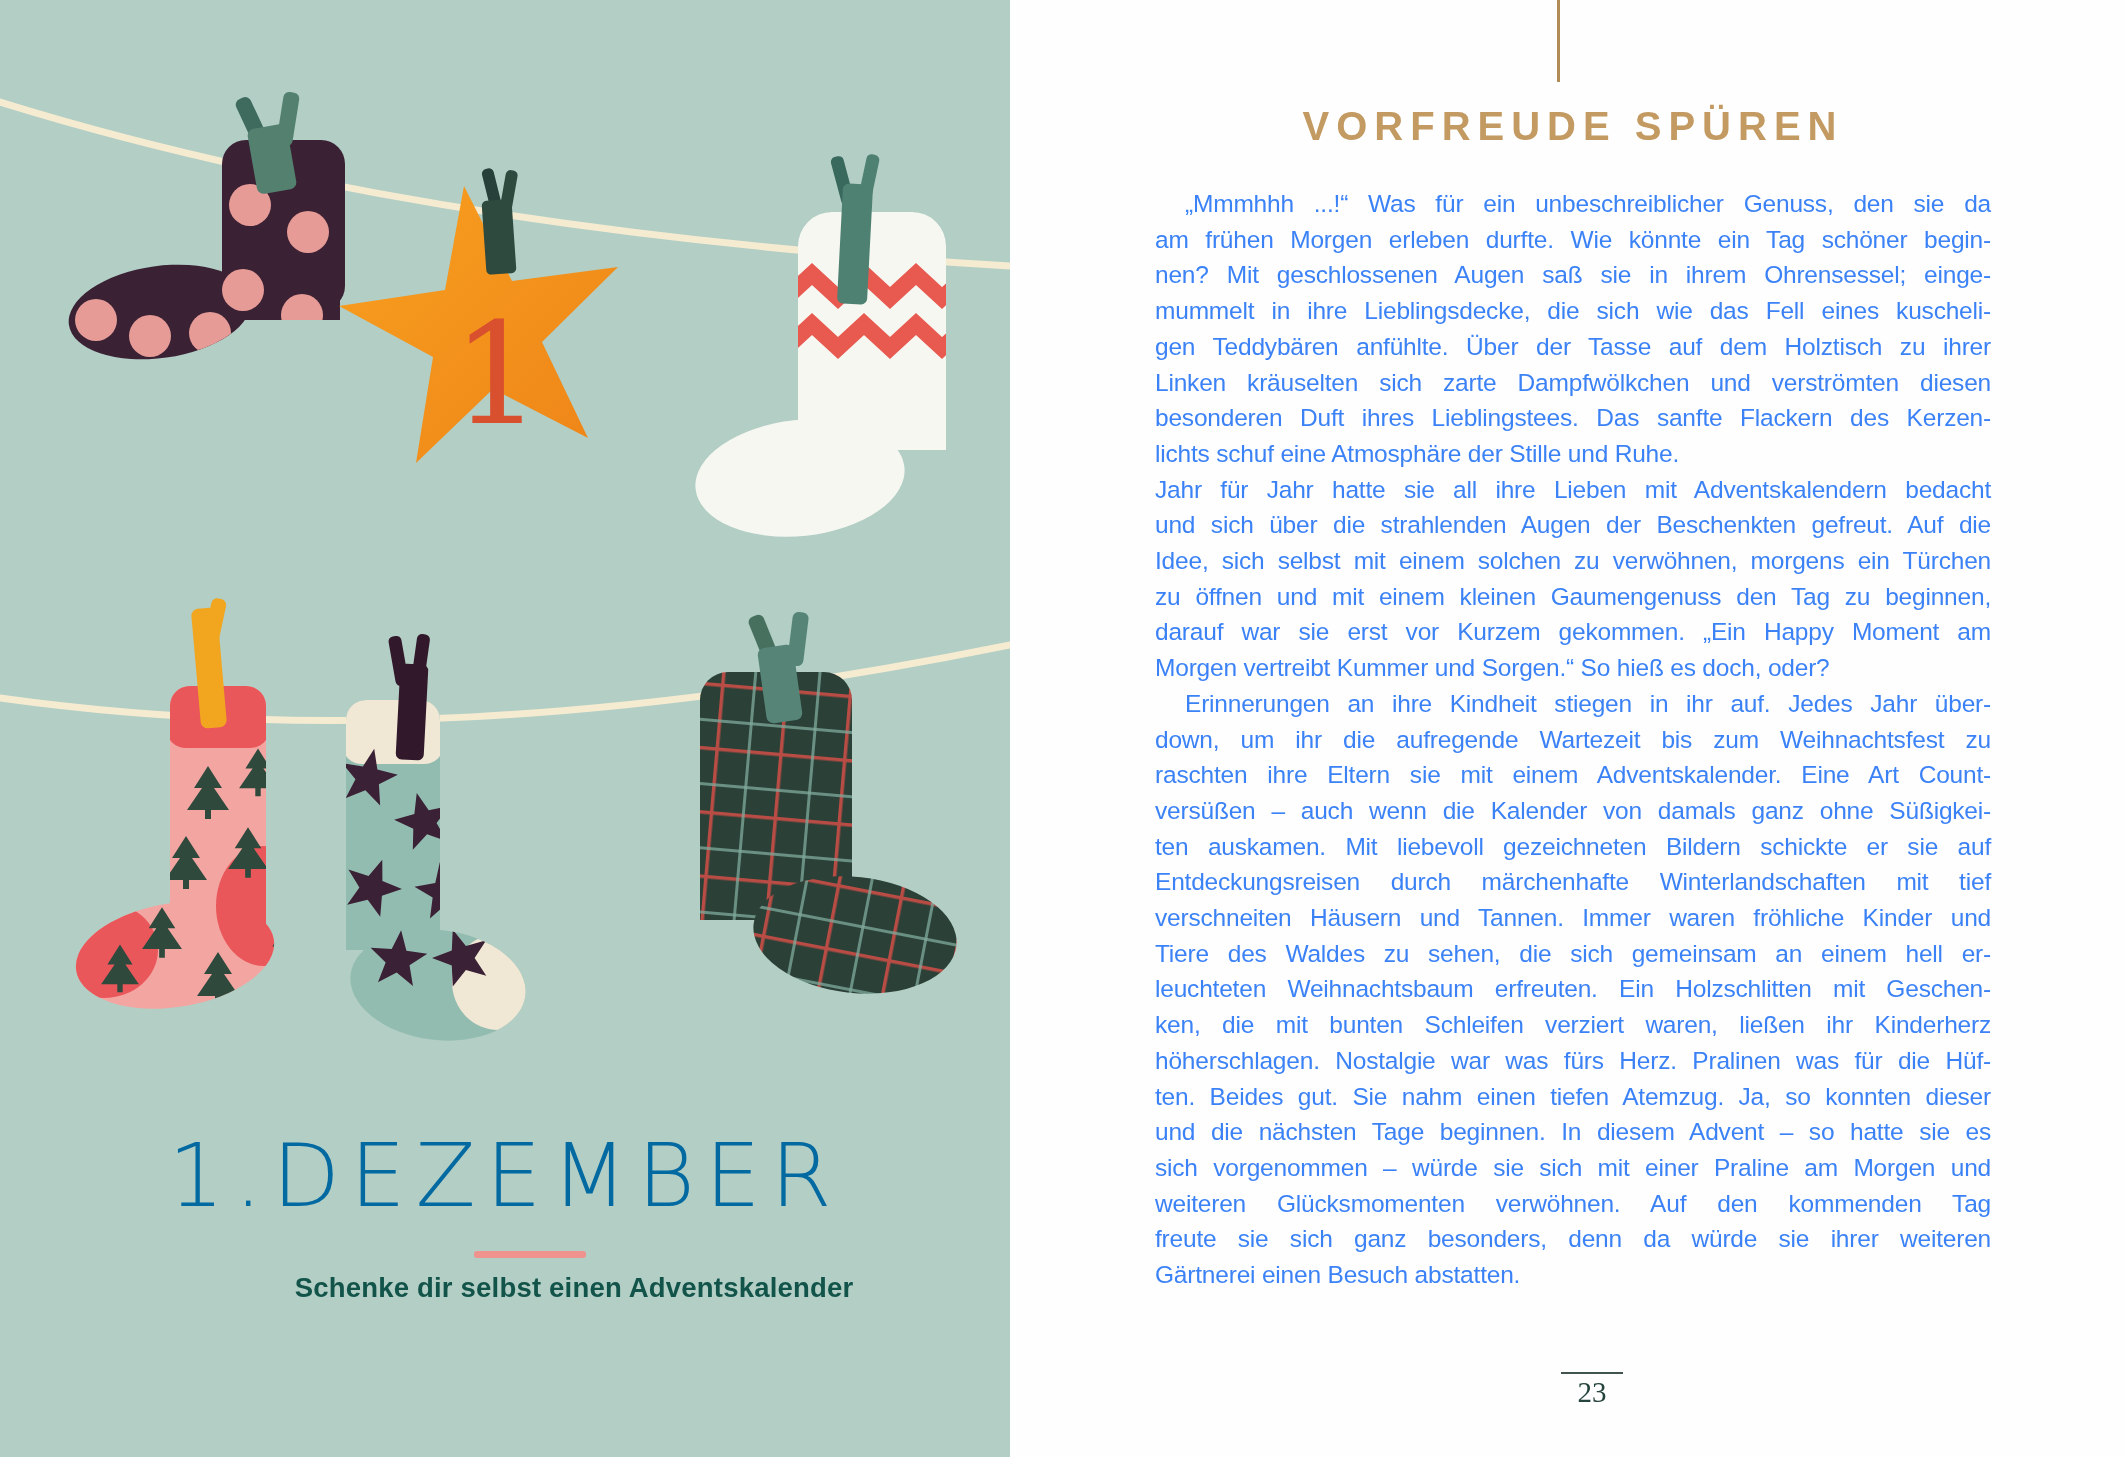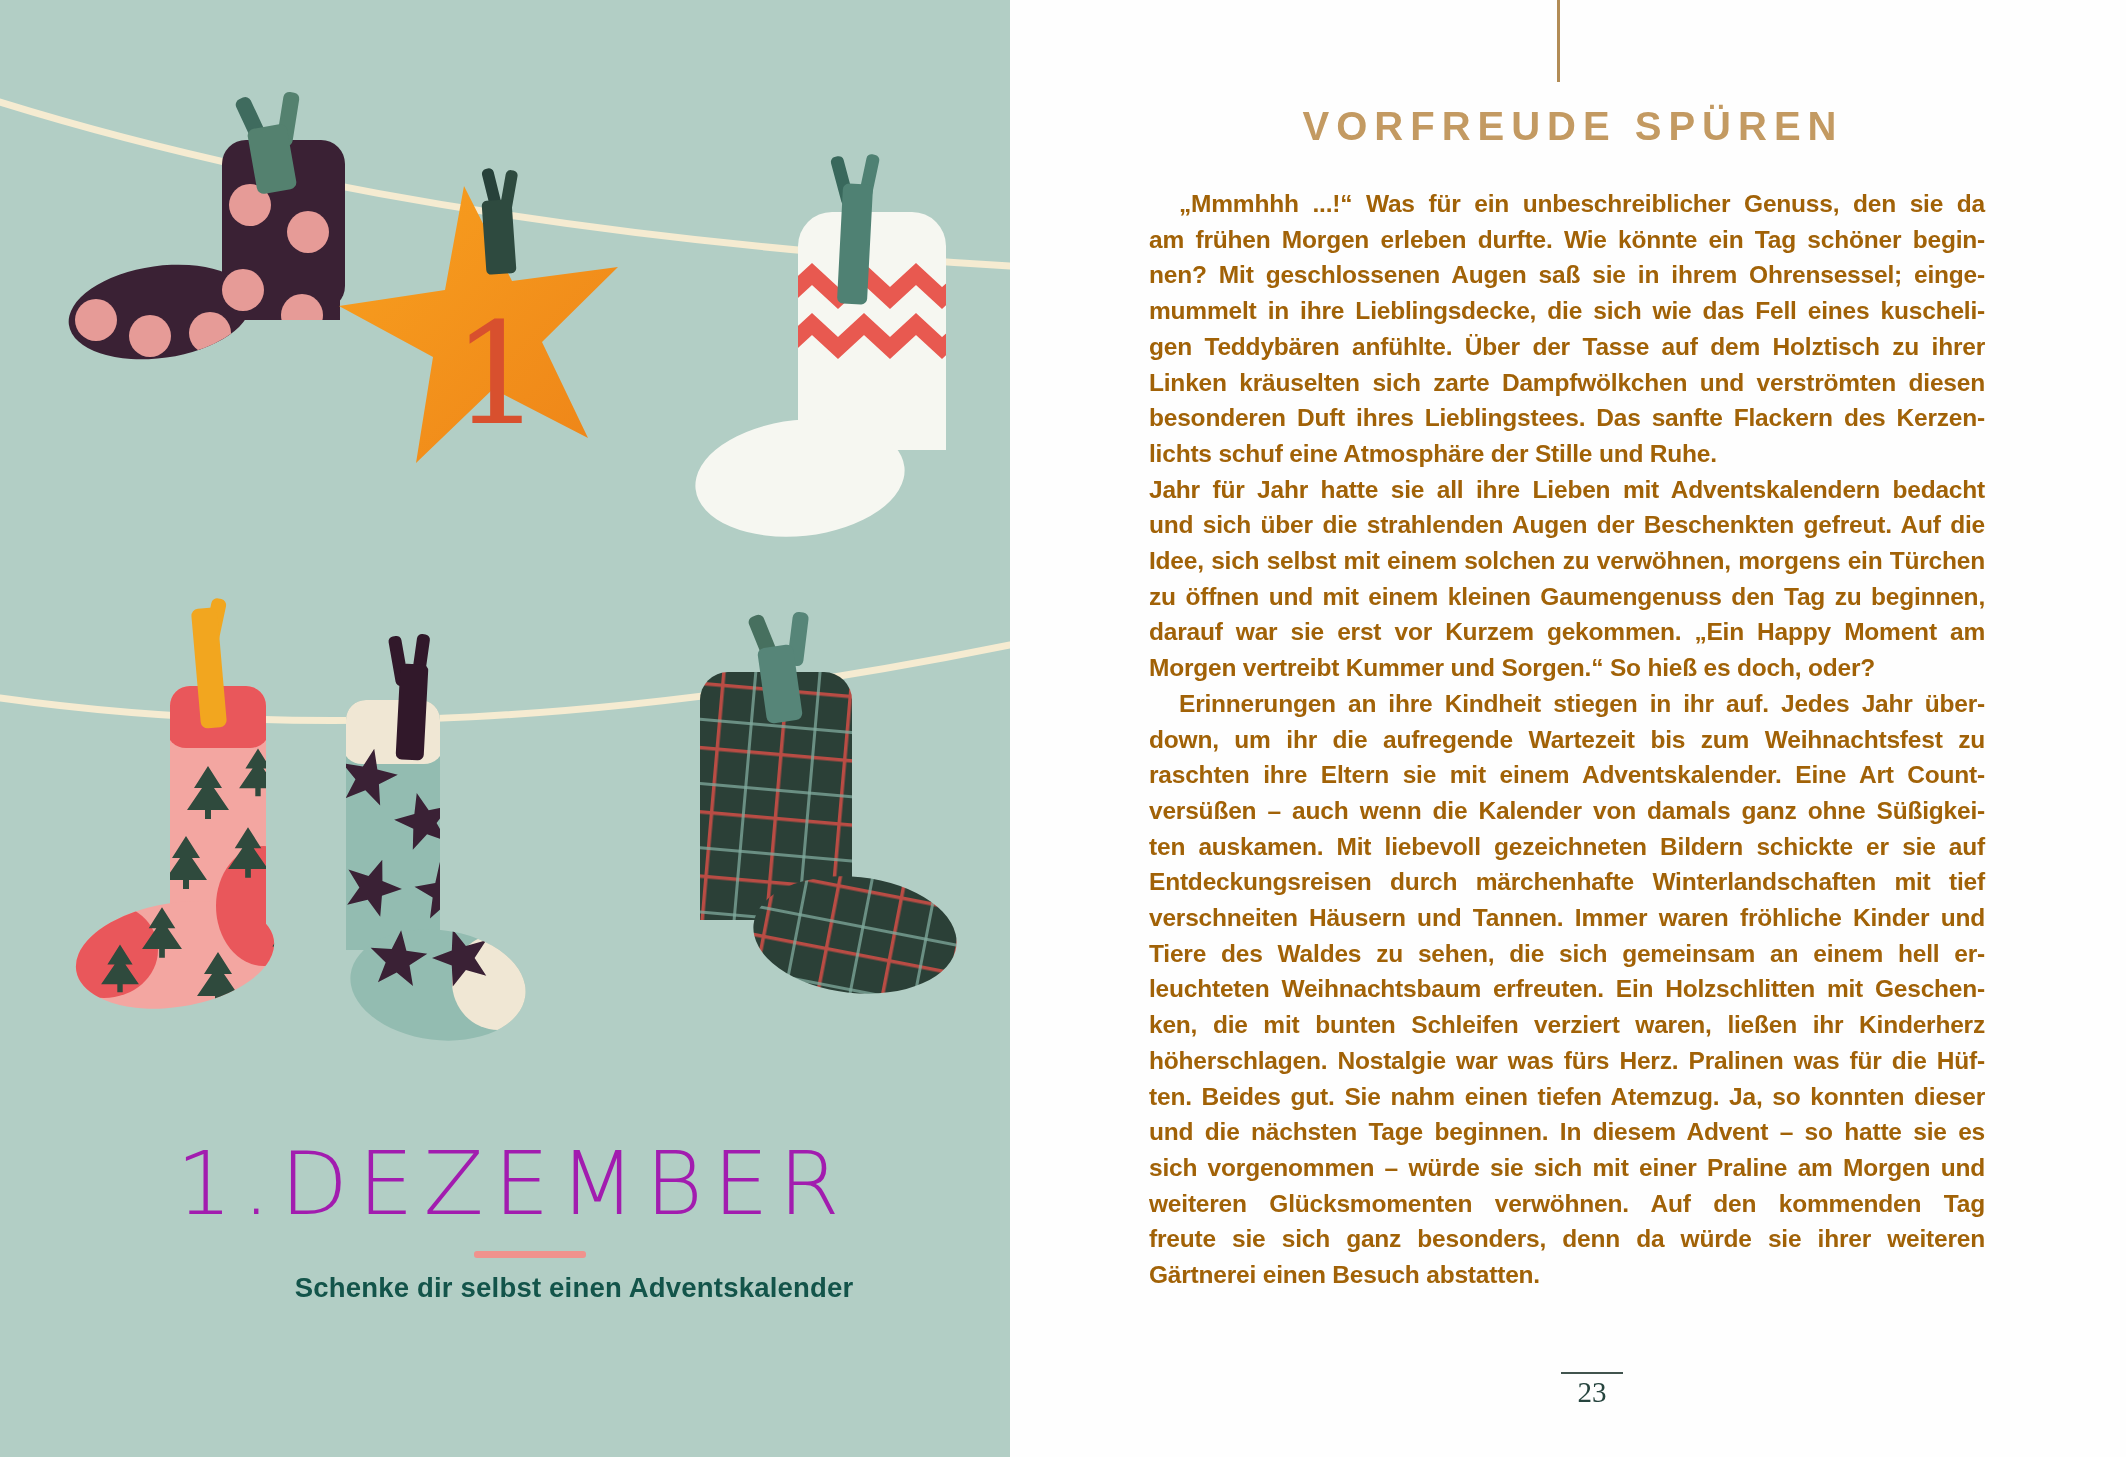--- a/index.html
+++ b/index.html
@@ -2,34 +2,34 @@
 <html><head>
 <meta charset="utf-8">
 <style>
   html,body{margin:0;padding:0;background:#888;}
   .spread{position:relative;width:2126px;height:1457px;overflow:hidden;
           font-family:"Liberation Sans",sans-serif;background:#ffffff;}
   .page-left{position:absolute;left:0;top:0;width:1010px;height:1457px;background:#B2CEC5;}
   .page-right{position:absolute;left:1010px;top:0;width:1116px;height:1457px;background:#FEFEFE;}
   .illustration{position:absolute;left:0;top:0;}
 
-  .date-title{position:absolute;left:0;top:1128px;width:1010px;margin:8px;text-align:center;
+  .date-title{position:absolute;left:0;top:1128px;width:1010px;margin:0;text-align:center;
       font-family:"DejaVu Sans",sans-serif;font-weight:200;font-size:88px;line-height:1.1;
-      letter-spacing:10px;color:#a21caf;}
+      letter-spacing:10px;color:#0369a1;}
   .title-divider{position:absolute;left:474px;top:1251px;width:112px;height:7px;
       background:#F0928D;border-radius:3px;}
   .subtitle{position:absolute;left:0;top:1272px;width:1148px;margin:0;text-align:center;
       font-weight:700;font-size:27.5px;color:#13544A;letter-spacing:0.2px;}
 
   .ornament-line{position:absolute;left:547px;top:0;width:3px;height:82px;background:#B28C56;}
   .chapter-heading{position:absolute;left:145px;top:100px;width:836px;margin:0;text-align:center;
       font-weight:700;font-size:40px;line-height:52px;letter-spacing:7px;color:#C39A62;}
 
-  .body-text{position:absolute;left:139px;top:186px;width:836px;
-      font-size:24.5px;line-height:35.7px;letter-spacing:-0.2px;color:#a16207;font-weight:bold;}
+  .body-text{position:absolute;left:145px;top:186px;width:836px;
+      font-size:24.5px;line-height:35.7px;letter-spacing:-0.2px;color:#3b82f6;}
   .body-text .line{text-align:justify;text-align-last:justify;}
   .body-text .line.first{text-indent:30px;}
   .body-text .line.last{text-align-last:left;}
 
   .pagenum-wrap{position:absolute;left:530px;top:1372px;width:104px;text-align:center;}
   .pagenum-rule{width:62px;height:2px;background:#41544E;margin:0 auto 3px auto;}
   .pagenum{font-family:"Liberation Serif",serif;font-size:29px;color:#26443E;line-height:1.05;}
 </style>
 </head>
 <body>

